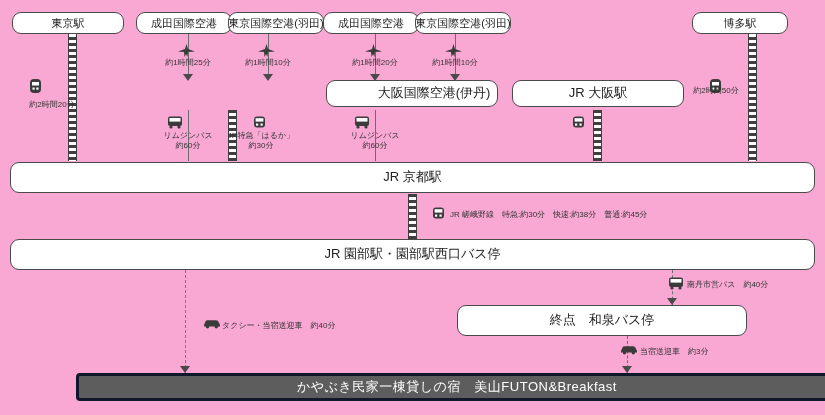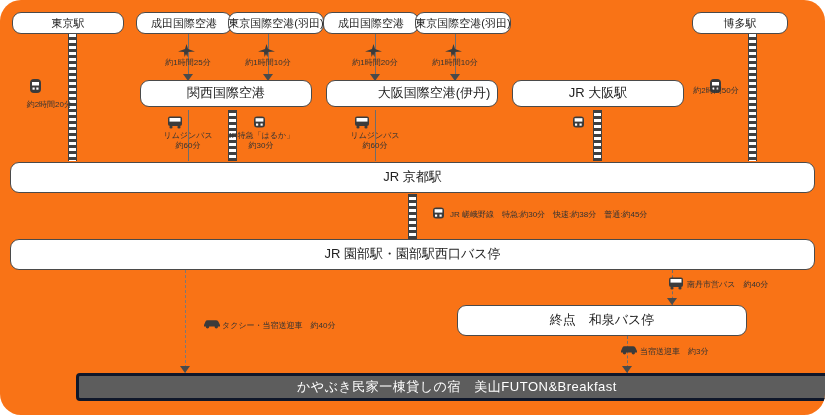--- a/index.html
+++ b/index.html
@@ -9,22 +9,21 @@
   }
   body {
     font-family: "Liberation Sans", sans-serif;
     color: #222;
   }
   #canvas {
     position: relative;
     width: 825px;
     height: 415px;
     overflow: hidden;
-    background: #f97316;
-    border-radius: 21px;
+    background: #f9a8d4;
   }
   .node {
     position: absolute;
     box-sizing: border-box;
     border: 1px solid #4a4a4a;
     border-radius: 9px;
     background: #ffffff;
     display: flex;
     align-items: center;
     justify-content: center;
@@ -159,23 +158,20 @@
   </div>
 
   <div class="node" style="left:415px; top:12px; width:96px; height:22px;">
     <span>東京国際空港(羽田)</span>
   </div>
 
   <div class="node" style="left:692px; top:12px; width:96px; height:22px;">
     <span>博多駅</span>
   </div>
 
-  <div class="node big" style="left:140px; top:80px; width:172px; height:27px;">
-    <span>関西国際空港</span>
-  </div>
 
   <div class="node big" style="left:326px; top:80px; width:172px; height:27px;padding-left:44px;">
     <span>大阪国際空港(伊丹)</span>
   </div>
 
   <div class="node big" style="left:10px; top:162px; width:805px; height:31px;">
     <span>JR 京都駅</span>
   </div>
 
   <div class="node big" style="left:512px; top:80px; width:172px; height:27px;">
@@ -296,21 +292,21 @@
   </span>
 
   <span class="icon" style="left:620px; top:344px;">
     <svg width="18" height="11" viewBox="0 0 18 11">
       <path d="M1 7 L2.5 3.5 Q3 2.2 4.5 2.2 L13 2.2 Q14.5 2.2 15.3 3.6 L17 7 L17 8.6 L1 8.6 Z" fill="#3b3b3b"></path>
       <circle cx="4.5" cy="8.8" r="1.7" fill="#3b3b3b"></circle>
       <circle cx="13.3" cy="8.8" r="1.7" fill="#3b3b3b"></circle>
     </svg>
   </span>
 
-  <div class="leg-label" style="left:16px; top:100px; width:56px;text-align:right;">
+  <div class="leg-label" style="left:24px; top:100px; width:56px;">
     <div>約2時間20分</div>
   </div>
 
   <div class="leg-label" style="left:152px; top:58px; width:72px;">
     <div>約1時間25分</div>
   </div>
 
   <div class="leg-label" style="left:232px; top:58px; width:72px;">
     <div>約1時間10分</div>
   </div>

